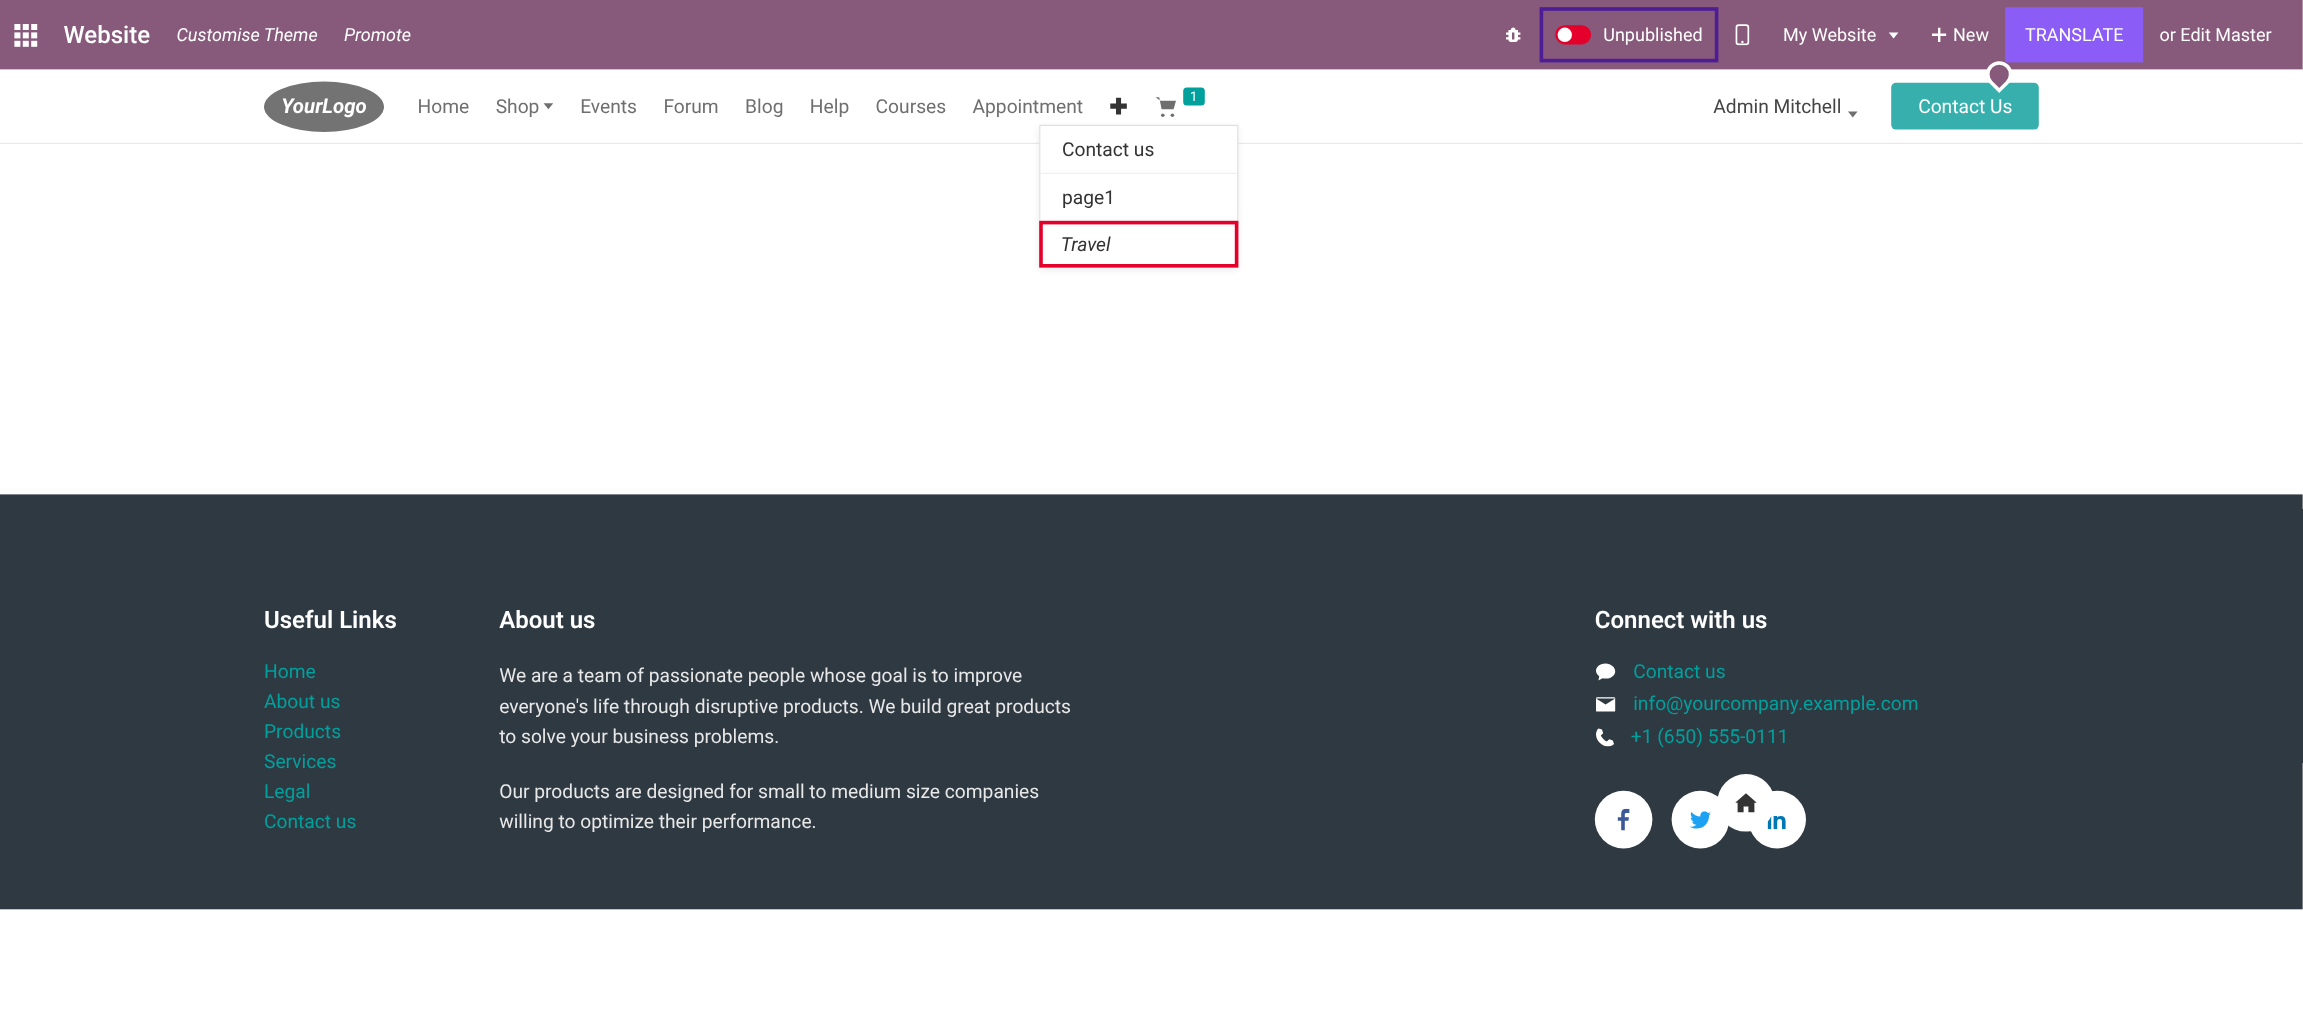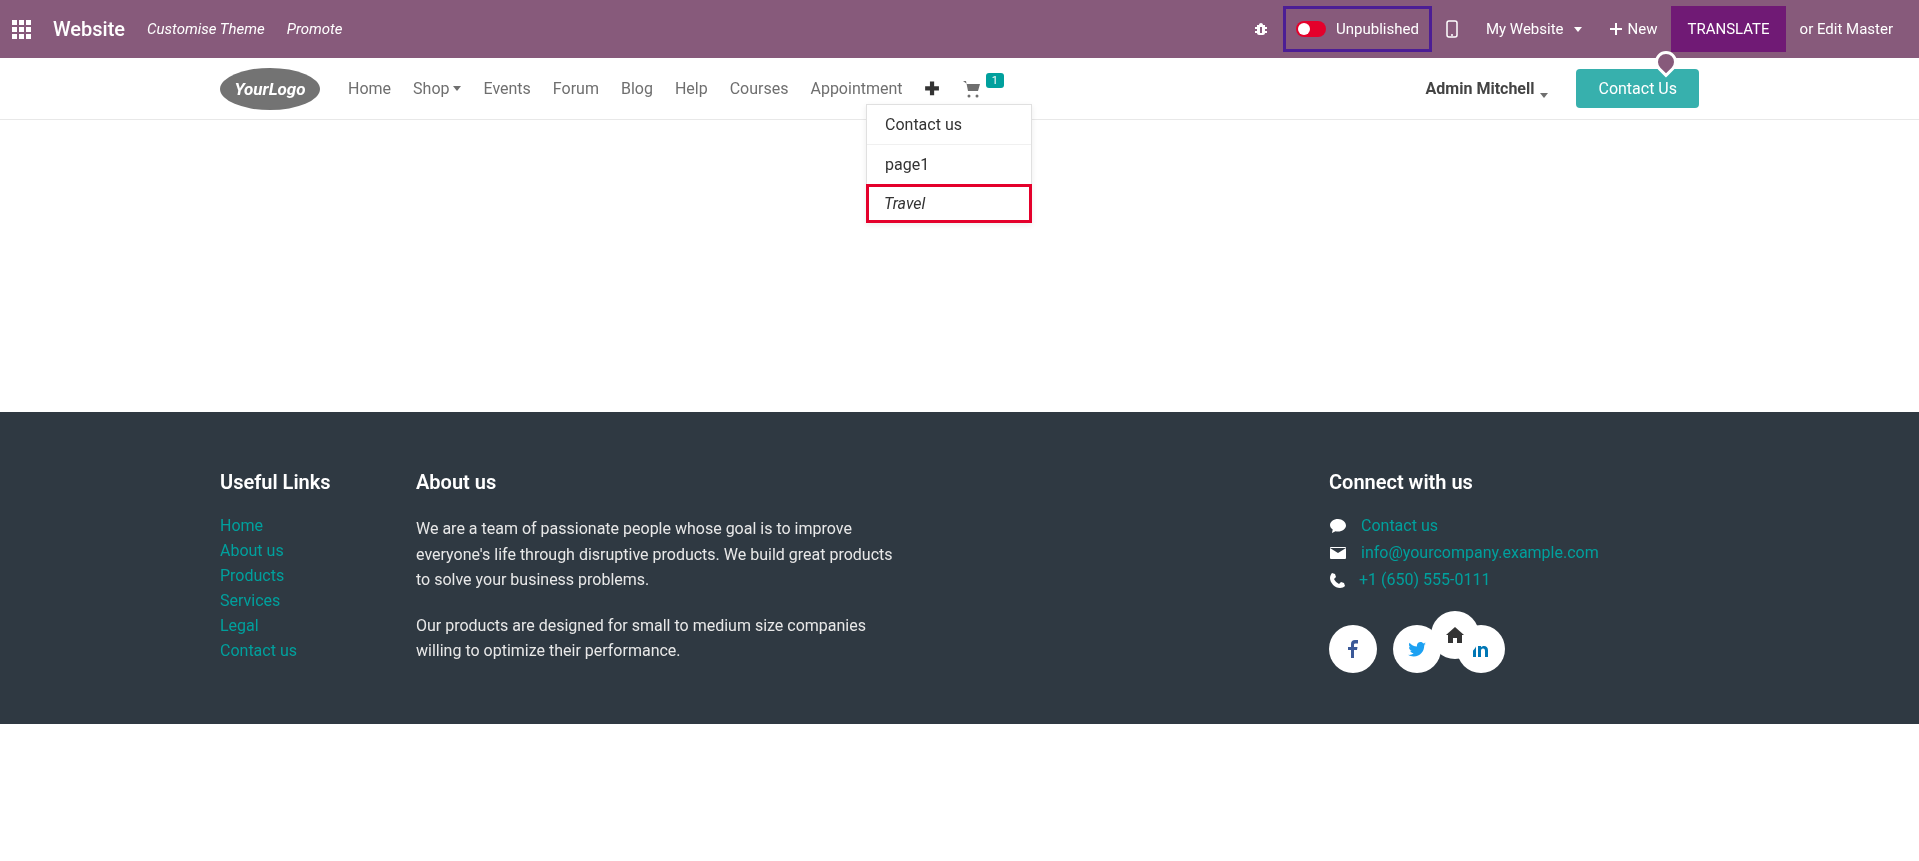--- a/index.html
+++ b/index.html
@@ -10,49 +10,49 @@
 .admin-left { display: flex; align-items: center; gap: 22px; }
 .apps-icon { display: grid; grid-template-columns: repeat(3, 5px); grid-template-rows: repeat(3, 5px); gap: 2px; }
 .apps-icon span { background: #fff; width: 5px; height: 5px; }
 .admin-title { font-size: 20px; font-weight: 500; }
 .admin-link { color: #fff; font-size: 15px; cursor: pointer; font-style: italic; }
 .admin-right { margin-left: auto; display: flex; align-items: center; gap: 0; }
 .admin-right-item { padding: 0 14px; height: 46px; display: flex; align-items: center; gap: 6px; cursor: pointer; }
 .highlight-box { border: 3px solid #4c1d95; height: 46px; display: flex; align-items: center; padding: 0 10px; gap: 10px; }
 .toggle { width: 30px; height: 16px; background: #E4002B; border-radius: 10px; position: relative; }
 .toggle::after { content: ""; width: 12px; height: 12px; background: #fff; border-radius: 50%; position: absolute; top: 2px; left: 2px; }
-.btn-translate { background: #701a75; padding: 0 16px; height: 46px; display: flex; align-items: center; }
+.btn-translate { background: #8b5cf6; padding: 0 16px; height: 46px; display: flex; align-items: center; }
 .caret-down { width: 0; height: 0; border-left: 4px solid transparent; border-right: 4px solid transparent; border-top: 5px solid #fff; display: inline-block; margin-left: 4px; }
 
 
 .site-header { background: #fff; border-bottom: 1px solid #e8e8e8; height: 62px; display: flex; align-items: center; padding: 0 220px; justify-content: space-between; }
 .logo-wrap { display: flex; align-items: center; }
 .logo-shape { background: #737373; width: 100px; height: 42px; border-radius: 50%; display: flex; align-items: center; justify-content: center; color: #fff; font-weight: 700; font-style: italic; font-size: 17px; }
 .nav { display: flex; align-items: center; gap: 22px; margin-left: 28px; }
 .nav-item { color: #6f6f6f; font-size: 16px; cursor: pointer; display: flex; align-items: center; gap: 4px; }
 .nav-caret { width: 0; height: 0; border-left: 4px solid transparent; border-right: 4px solid transparent; border-top: 5px solid #6f6f6f; display: inline-block; }
 .plus-icon { font-size: 18px; color: #333; font-weight: 700; }
 .cart-wrap { position: relative; display: flex; align-items: center; color: #6f6f6f; }
 .cart-badge { background: #00A09D; color: #fff; font-size: 11px; padding: 1px 6px; border-radius: 3px; margin-left: 4px; position: relative; top: -8px; }
 .site-right { display: flex; align-items: center; gap: 28px; }
-.user-name { color: #444; font-weight: 700; font-size: 16px; display: flex; align-items: flex-end; gap: 6px; }
+.user-name { color: #444; font-weight: 400; font-size: 16px; display: flex; align-items: flex-end; gap: 6px; }
 .btn-contact { background: #37b0ad; color: #fff; padding: 10px 22px; border-radius: 4px; font-size: 16px; position: relative; }
 .teardrop { position: absolute; top: -18px; right: 22px; width: 22px; height: 22px; background: #875A7B; border-radius: 50% 50% 50% 0; transform: rotate(-45deg); border: 3px solid #fff; }
 
 
 .dropdown { position: absolute; top: 104px; left: 866px; background: #fff; border: 1px solid #e0e0e0; box-shadow: 0 2px 6px rgba(0,0,0,0.08); width: 166px; }
 .dropdown-item { padding: 10px 18px; font-size: 16px; color: #333; border-bottom: 1px solid #f0f0f0; cursor: pointer; }
 .dropdown-item:last-child { border-bottom: none; font-style: italic; }
 .dropdown-item.highlighted { border: 3px solid #E4002B; padding: 7px 15px; margin: -1px; position: relative; }
 
 
 .main-area { height: 292px; background: #fff; }
 
 
-.footer { background: #2F3942; color: #fff; padding: 58px 220px 40px; }
+.footer { background: #2F3942; color: #fff; padding: 92px 220px 40px; }
 .footer-cols { display: flex; gap: 0; }
 .footer-col-1 { width: 196px; }
 .footer-col-2 { width: 480px; }
 .footer-col-3 { margin-left: auto; width: 370px; }
 .footer h3 { font-size: 20px; font-weight: 600; margin-bottom: 22px; }
 .footer-link { color: #00A09D; display: block; margin-bottom: 6px; font-size: 16px; cursor: pointer; }
 .footer-text { color: #e8e8e8; font-size: 16px; line-height: 1.6; margin-bottom: 20px; }
 .connect-row { display: flex; align-items: center; gap: 14px; margin-bottom: 8px; font-size: 16px; }
 .connect-row .link { color: #00A09D; }
 .social-row { display: flex; gap: 16px; margin-top: 28px; }

